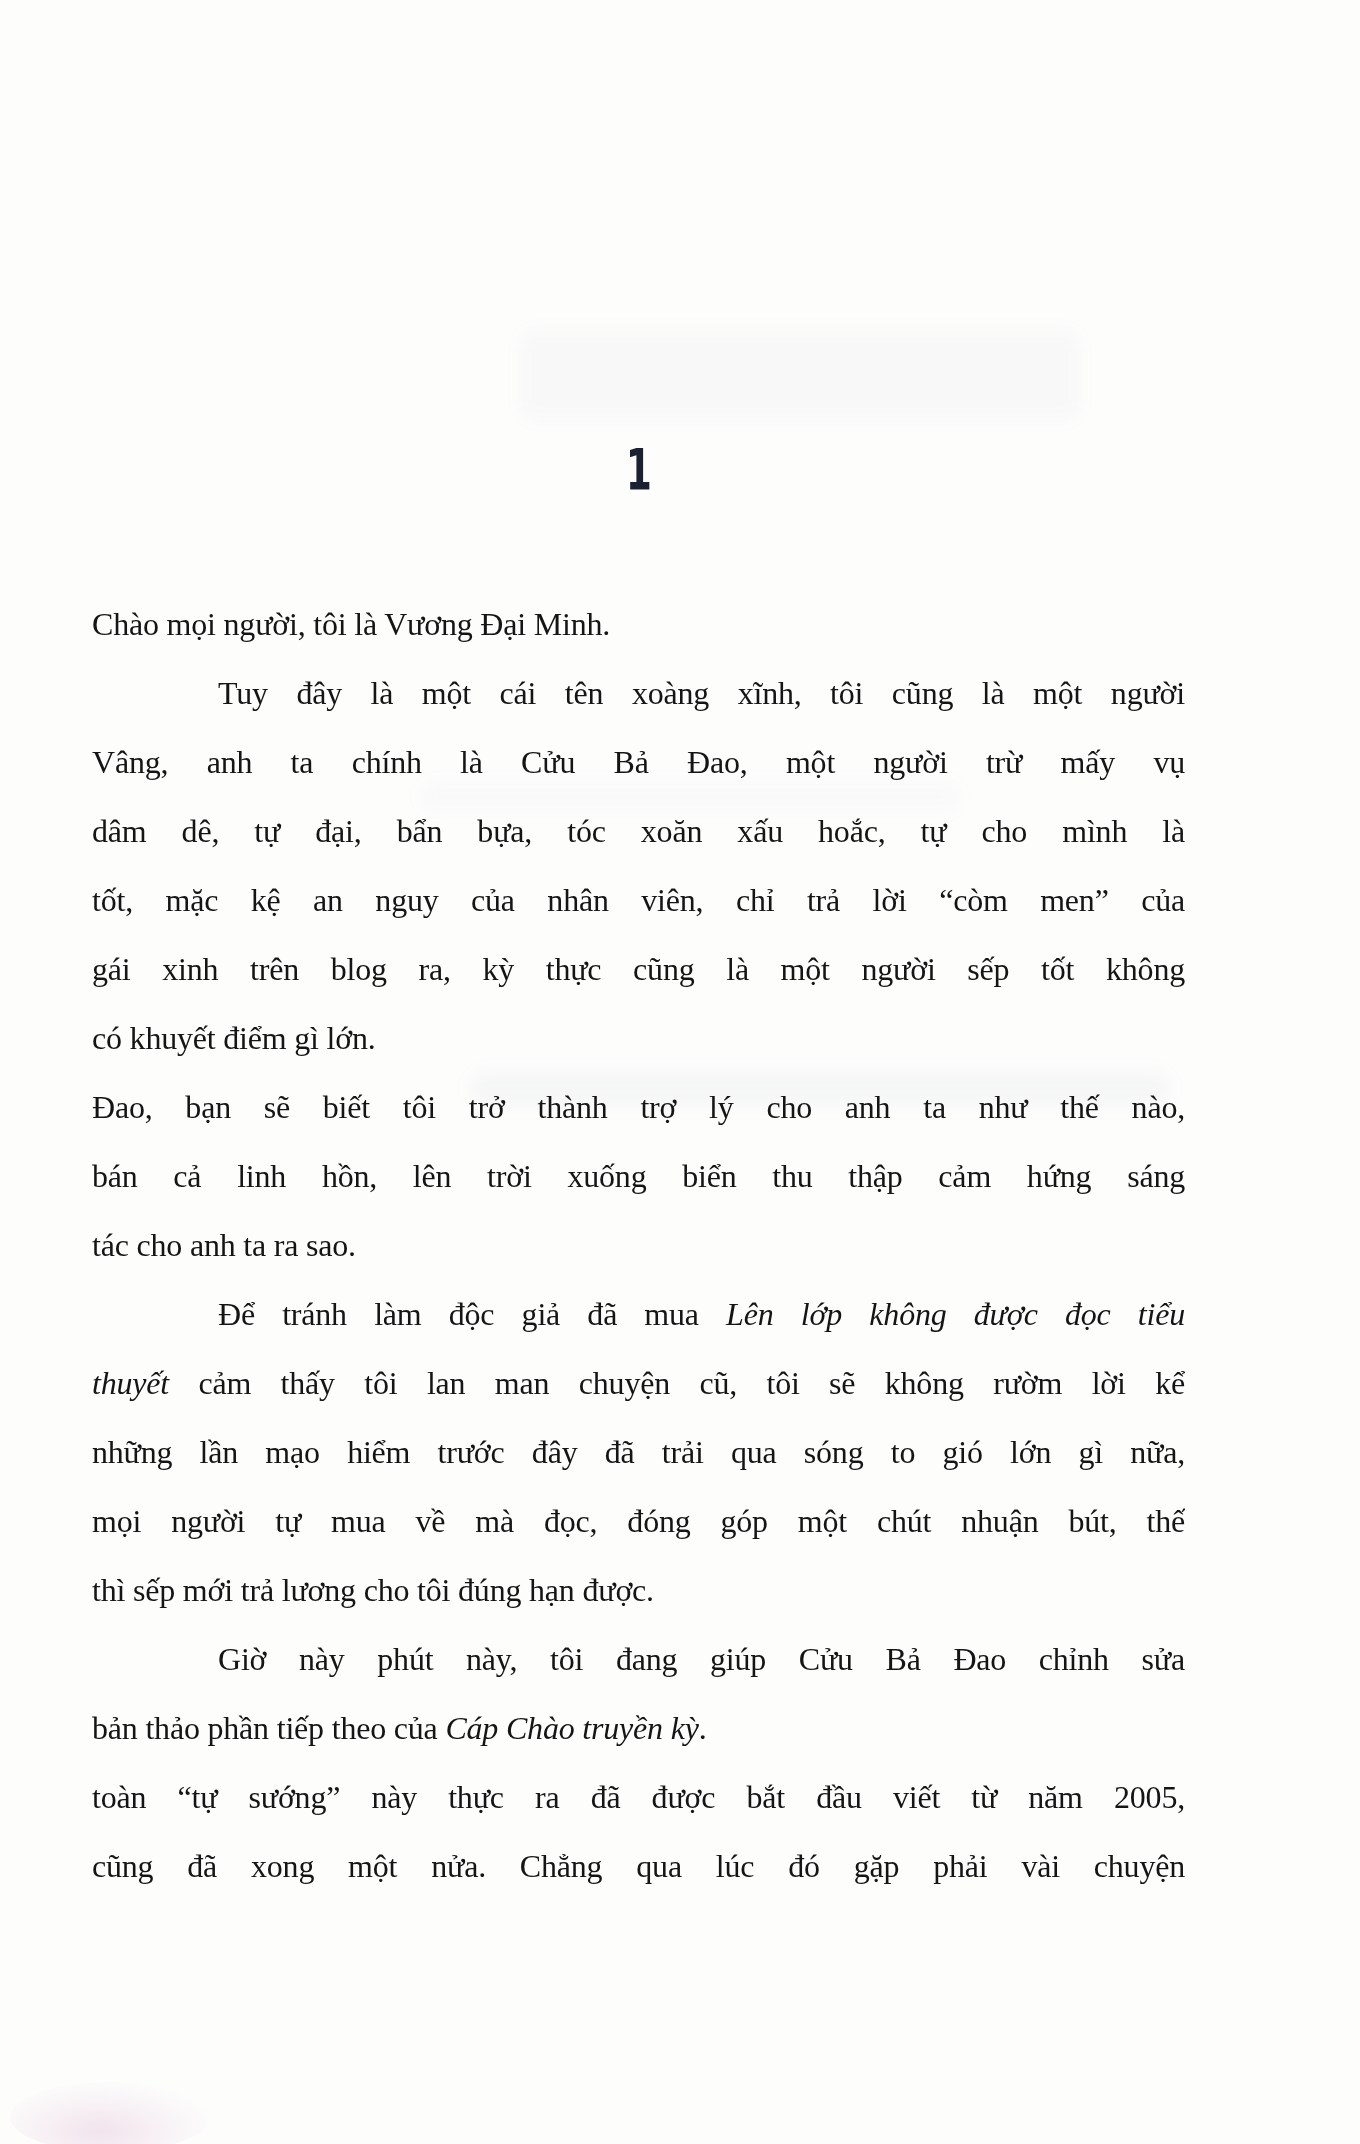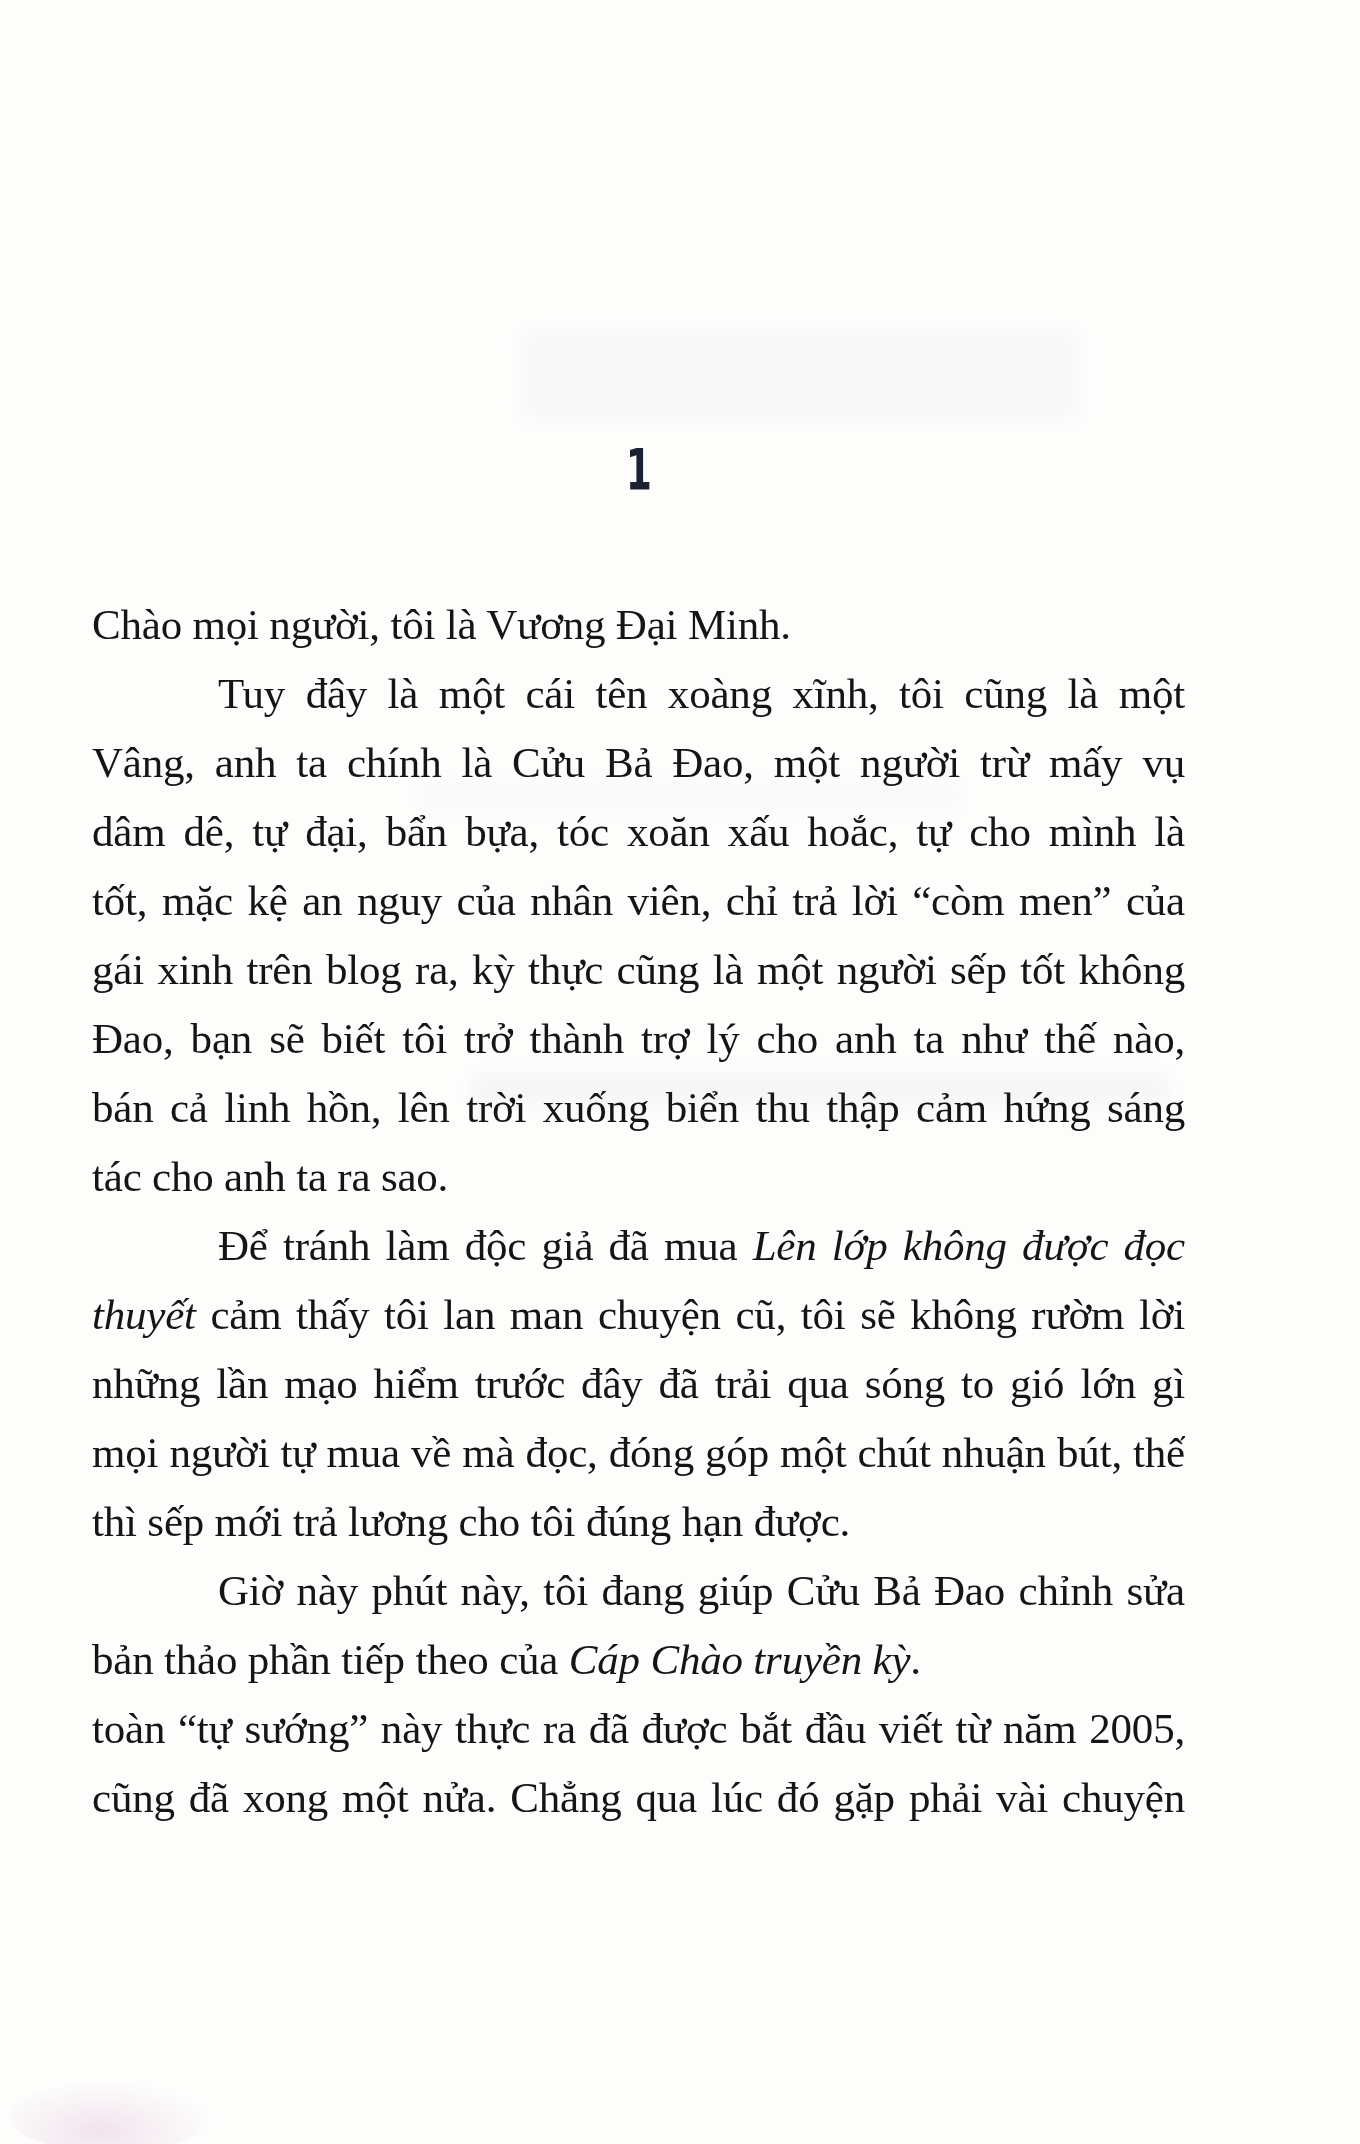--- a/index.html
+++ b/index.html
@@ -32,21 +32,21 @@
     display: inline-block;
     transform: scaleX(0.66);
   }
 
   
   .text-col {
     position: absolute;
     left: 92px;
     top: 590px;
     width: 1093px;
-    font-size: 43px;
+    font-size: 32px;
     line-height: 69px;
     letter-spacing: -0.2px;
   }
   .line {
     height: 69px;
     overflow: hidden;
     text-align: left;
   }
   .line.just {
     text-align: justify;
@@ -86,20 +86,21 @@
     <span class="digit">1</span>
   </div>
 
   <div class="text-col">
       <div class="line"><span>Chào mọi người, tôi là Vương Đại Minh.</span></div>
       <div class="line just indent"><span>Tuy đây là một cái tên xoàng xĩnh, tôi cũng là một người</span></div>
       <div class="line just"><span>Vâng, anh ta chính là Cửu Bả Đao, một người trừ mấy vụ</span></div>
       <div class="line just"><span>dâm dê, tự đại, bẩn bựa, tóc xoăn xấu hoắc, tự cho mình là</span></div>
       <div class="line just"><span>tốt, mặc kệ an nguy của nhân viên, chỉ trả lời “còm men” của</span></div>
       <div class="line just"><span>gái xinh trên blog ra, kỳ thực cũng là một người sếp tốt không</span></div>
+      <div class="line"><span>có khuyết điểm gì lớn.</span></div>
       <div class="line just"><span>Đao, bạn sẽ biết tôi trở thành trợ lý cho anh ta như thế nào,</span></div>
       <div class="line just"><span>bán cả linh hồn, lên trời xuống biển thu thập cảm hứng sáng</span></div>
       <div class="line"><span>tác cho anh ta ra sao.</span></div>
       <div class="line just indent"><span>Để tránh làm độc giả đã mua </span><span class="em">Lên lớp không được đọc tiểu</span></div>
       <div class="line just"><span class="em">thuyết</span><span> cảm thấy tôi lan man chuyện cũ, tôi sẽ không rườm lời kể</span></div>
       <div class="line just"><span>những lần mạo hiểm trước đây đã trải qua sóng to gió lớn gì nữa,</span></div>
       <div class="line just"><span>mọi người tự mua về mà đọc, đóng góp một chút nhuận bút, thế</span></div>
       <div class="line"><span>thì sếp mới trả lương cho tôi đúng hạn được.</span></div>
       <div class="line just indent"><span>Giờ này phút này, tôi đang giúp Cửu Bả Đao chỉnh sửa</span></div>
       <div class="line"><span>bản thảo phần tiếp theo của </span><span class="em">Cáp Chào truyền kỳ</span><span>.</span></div>

